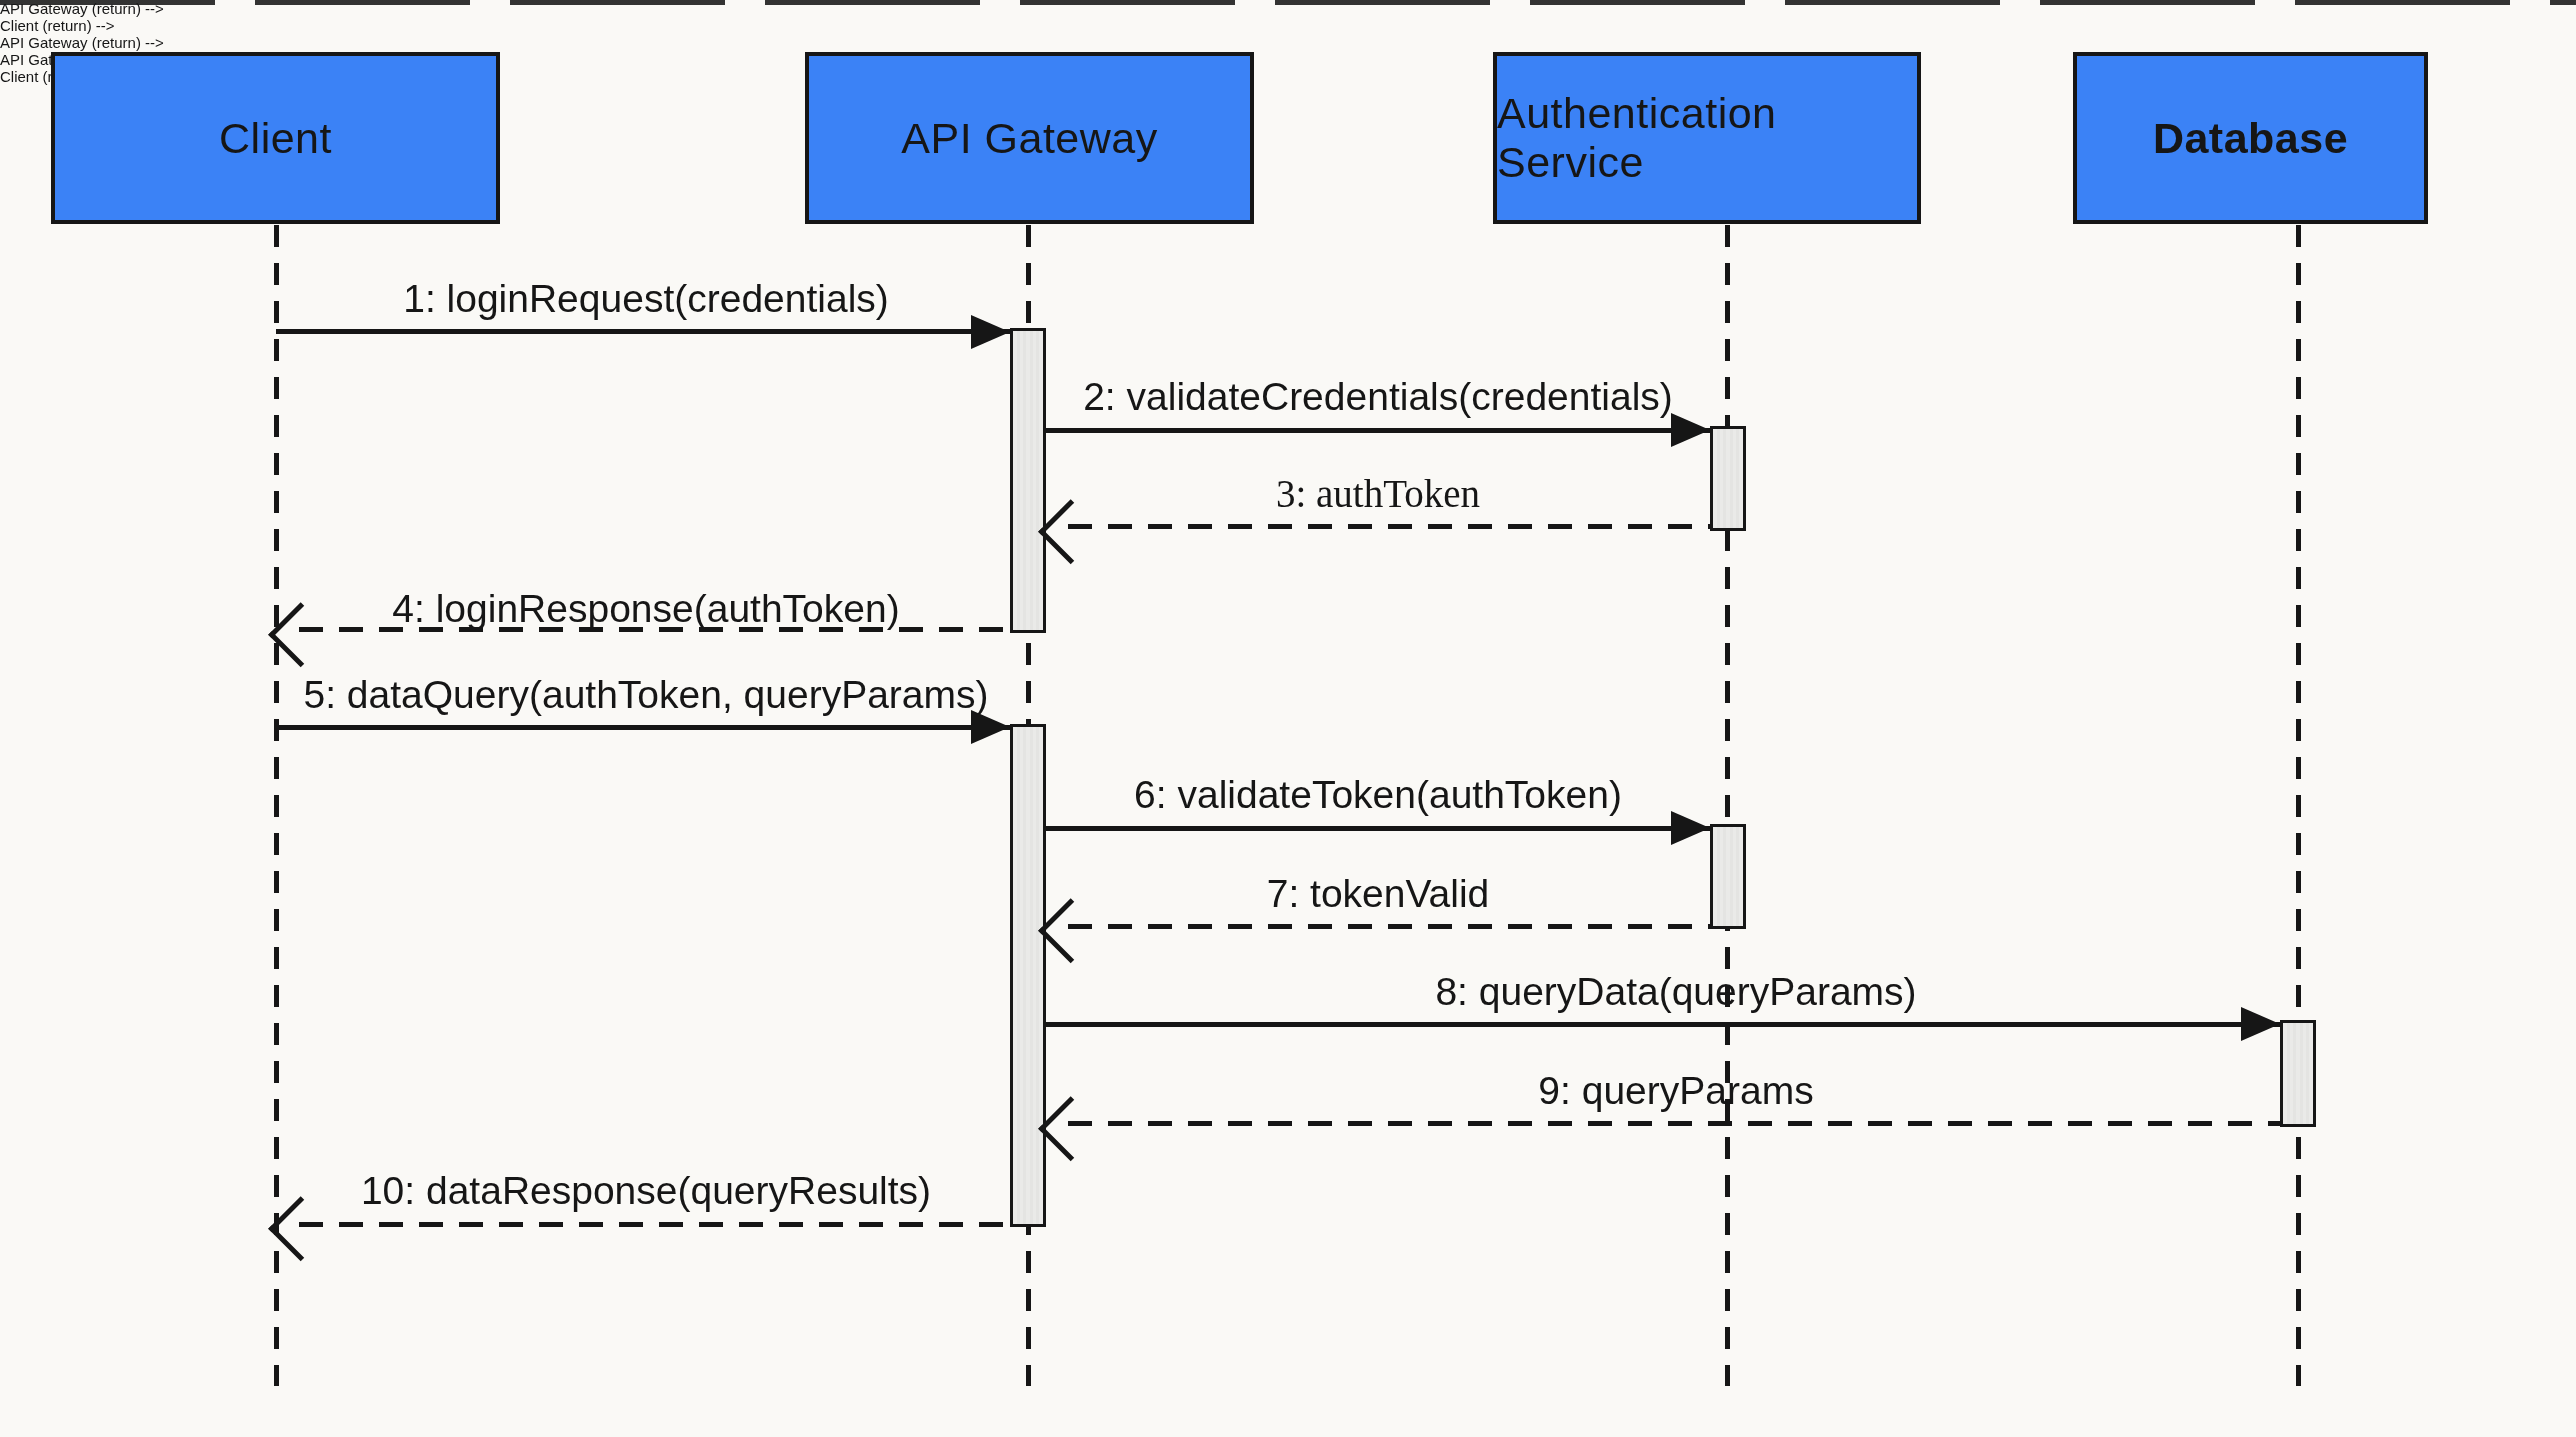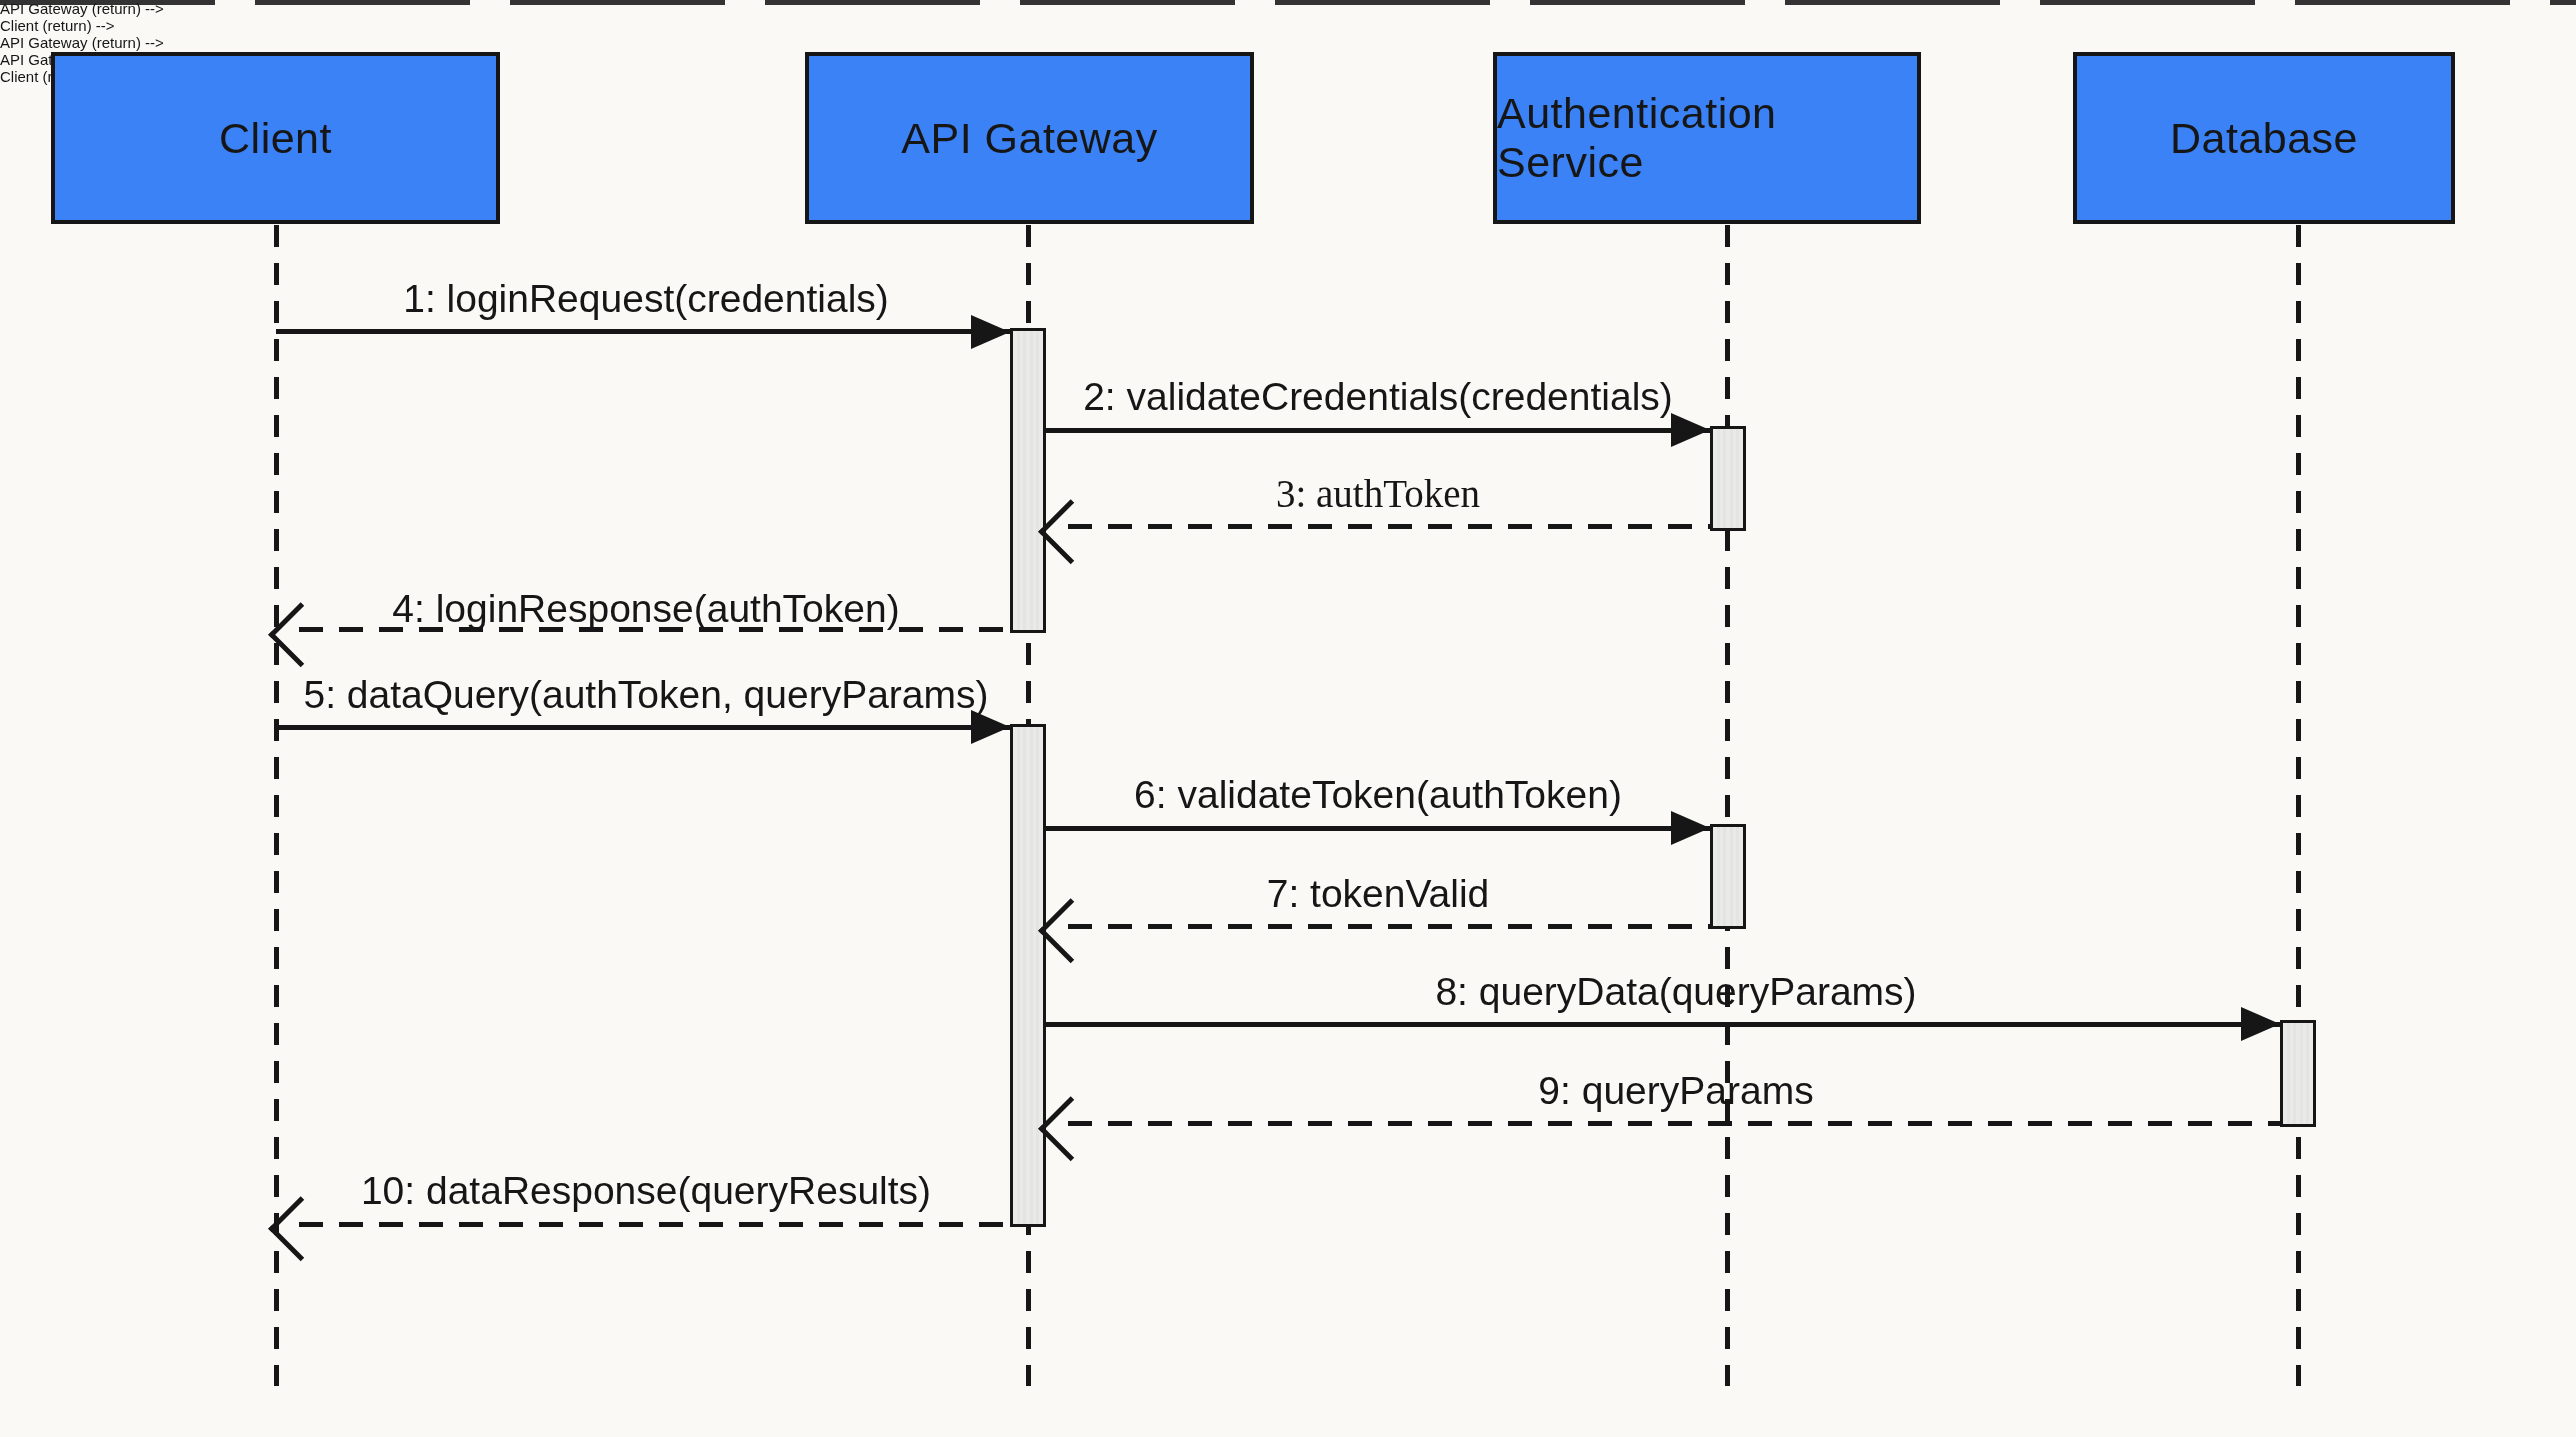--- a/index.html
+++ b/index.html
@@ -92,21 +92,21 @@
   
   <div class="pbox" style="left:51px;   width:449px;">
     <span>Client</span>
   </div>
   <div class="pbox" style="left:805px;  width:449px;">
     <span>API Gateway</span>
   </div>
   <div class="pbox" style="left:1493px; width:428px;">
     <span>Authentication Service</span>
   </div>
-  <div class="pbox" style="left:2073px; width:382px;">
+  <div class="pbox" style="left:2073px; width:355px;font-weight:bold;">
     <span>Database</span>
   </div>
 
   
   <div class="lifeline" style="left:274px;"></div>
   <div class="lifeline" style="left:1026px;"></div>
   <div class="lifeline" style="left:1725px;"></div>
   <div class="lifeline" style="left:2296px;"></div>
 
   

